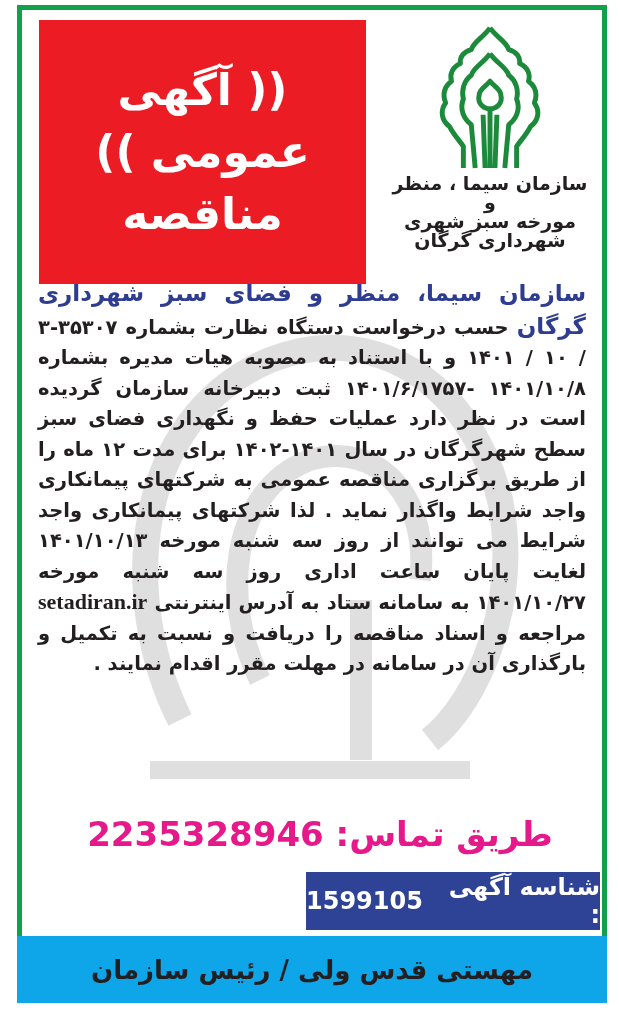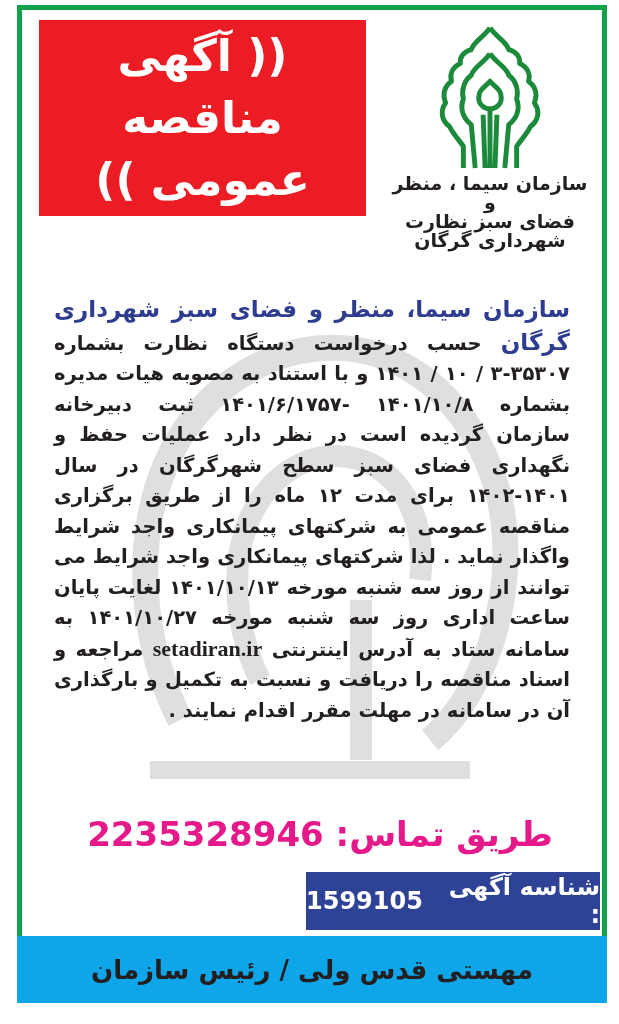--- a/index.html
+++ b/index.html
@@ -1,34 +1,34 @@
 <!DOCTYPE html>
 <html><head>
 <meta charset="utf-8">
 <style>
   html, body { margin:0; padding:0; background:#ffffff; }
   body { width:619px; height:1024px; position:relative; overflow:hidden;
          font-family:"DejaVu Sans", sans-serif; }
   .frame { position:absolute; left:17px; top:5px; width:580px; height:927px;
            border:5px solid #0fa24b; border-bottom:none; box-sizing:content-box; }
-  .red-box { position:absolute; left:39px; top:20px; width:327px; height:196px;
+  .red-box { position:absolute; left:39px; top:20px; width:327px; height:264px;
              background:#ec1c24; color:#ffffff; display:flex; flex-direction:column;
              align-items:center; justify-content:center; direction:rtl;
              font-weight:bold; text-align:center; }
   .red-box .line { font-size:44px; line-height:62px; }
   .logo-wrap { position:absolute; left:390px; top:20px; width:200px; height:230px;
                display:flex; flex-direction:column; align-items:center; }
   .logo-svg { width:115px; height:148px; margin-top:4px; }
   .org-name { direction:rtl; text-align:center; font-weight:bold; color:#231f20;
               font-size:19px; line-height:19px; margin-top:4px; }
   .body-text { position:absolute; left:38px; top:278px; width:548px; direction:rtl;
                text-align:justify; text-align-last:justify; font-weight:bold;
                color:#231f20; font-size:19.5px; line-height:30.5px; }
   .body-text .hl { color:#2e3d8f; font-size:23px; }
-  .body-text p { margin:16px; }
+  .body-text p { margin:0; }
   .body-text .last { text-align-last:right; }
   .watermark { position:absolute; left:110px; top:300px; width:420px; height:480px;
                pointer-events:none; opacity:0.18; }
   .phone { position:absolute; left:60px; top:812px; width:520px; direction:rtl;
            text-align:center; color:#e6198a; font-weight:bold; font-size:34px;
            line-height:44px; }
   .id-box { position:absolute; left:306px; top:872px; width:294px; height:58px;
             background:#2e4395; color:#ffffff; direction:rtl; display:flex;
             align-items:center; justify-content:center; font-weight:bold; font-size:24px; }
   .yellow-band { position:absolute; left:17px; top:936px; width:590px; height:67px;
@@ -42,38 +42,38 @@
 
 <svg class="watermark" viewBox="0 0 420 480">
   <path d="M70 420 C 10 300, 20 120, 160 60 C 260 20, 360 80, 390 200 C 410 300, 370 400, 320 440" fill="none" stroke="#555" stroke-width="26"></path>
   <path d="M150 380 C 110 300, 120 190, 200 160 C 270 140, 320 200, 310 280" fill="none" stroke="#555" stroke-width="22"></path>
   <rect x="240" y="300" width="22" height="160" fill="#555"></rect>
   <path d="M40 470 L 360 470" stroke="#555" stroke-width="18"></path>
 </svg>
 
 <div class="red-box">
   <div class="line">(( آگهی</div>
+  <div class="line">عمومی ))</div>
   <div class="line">مناقصه</div>
-  <div class="line">عمومی ))</div>
 </div>
 
 <div class="logo-wrap">
   <svg class="logo-svg" viewBox="0 0 115 148">
     <g fill="none" stroke="#1b8a3a" stroke-width="5" stroke-linejoin="round">
       <path d="M57 4 C 50 14, 40 18, 38 26 C 30 28, 26 34, 27 40 C 18 44, 16 52, 18 58 C 10 64, 9 72, 12 80 C 6 88, 8 98, 16 104 C 20 112, 26 118, 30 124 L 30 146"></path>
       <path d="M57 4 C 64 14, 74 18, 76 26 C 84 28, 88 34, 87 40 C 96 44, 98 52, 96 58 C 104 64, 105 72, 102 80 C 108 88, 106 98, 98 104 C 94 112, 88 118, 84 124 L 84 146"></path>
       <path d="M57 30 C 50 40, 40 44, 38 52 C 30 58, 28 68, 30 76 C 26 86, 30 96, 38 102 L 42 146"></path>
       <path d="M57 30 C 64 40, 74 44, 76 52 C 84 58, 86 68, 84 76 C 88 86, 84 96, 76 102 L 72 146"></path>
       <path d="M57 58 C 52 64, 46 66, 46 72 C 44 80, 50 86, 57 86 C 64 86, 70 80, 68 72 C 68 66, 62 64, 57 58 Z"></path>
       <path d="M50 92 L 52 146 M 64 92 L 62 146 M 57 86 L 57 146"></path>
     </g>
   </svg>
   <div class="org-name">
     <div>سازمان سیما ، منظر و</div>
-    <div>فضای سبز نظارت</div>
+    <div>مورخه سبز شهری</div>
     <div>شهرداری گرگان</div>
   </div>
 </div>
 
 <div class="body-text">
   <p class="last">
     <span class="hl">سازمان سیما، منظر و فضای سبز شهرداری</span>
     <span class="hl">گرگان</span><span> حسب درخواست دستگاه نظارت بشماره ۳۵۳۰۷-۳ / ۱۰ / ۱۴۰۱ و با استناد به مصوبه هیات مدیره بشماره ۱۴۰۱/۱۰/۸ -۱۴۰۱/۶/۱۷۵۷ ثبت دبیرخانه سازمان گردیده است در نظر دارد عملیات حفظ و نگهداری فضای سبز سطح شهرگرگان در سال ۱۴۰۱-۱۴۰۲ برای مدت ۱۲ ماه را از طریق برگزاری مناقصه عمومی به شرکتهای پیمانکاری واجد شرایط واگذار نماید . لذا شرکتهای پیمانکاری واجد شرایط می توانند از روز سه شنبه مورخه ۱۴۰۱/۱۰/۱۳ لغایت پایان ساعت اداری روز سه شنبه مورخه ۱۴۰۱/۱۰/۲۷ به سامانه ستاد به آدرس اینترنتی </span><span style="font-family:'Liberation Serif', serif; font-size:22px;">setadiran.ir</span><span> مراجعه و اسناد مناقصه را دریافت و نسبت به تکمیل و بارگذاری آن در سامانه در مهلت مقرر اقدام نمایند .</span>
   </p>
 </div>

